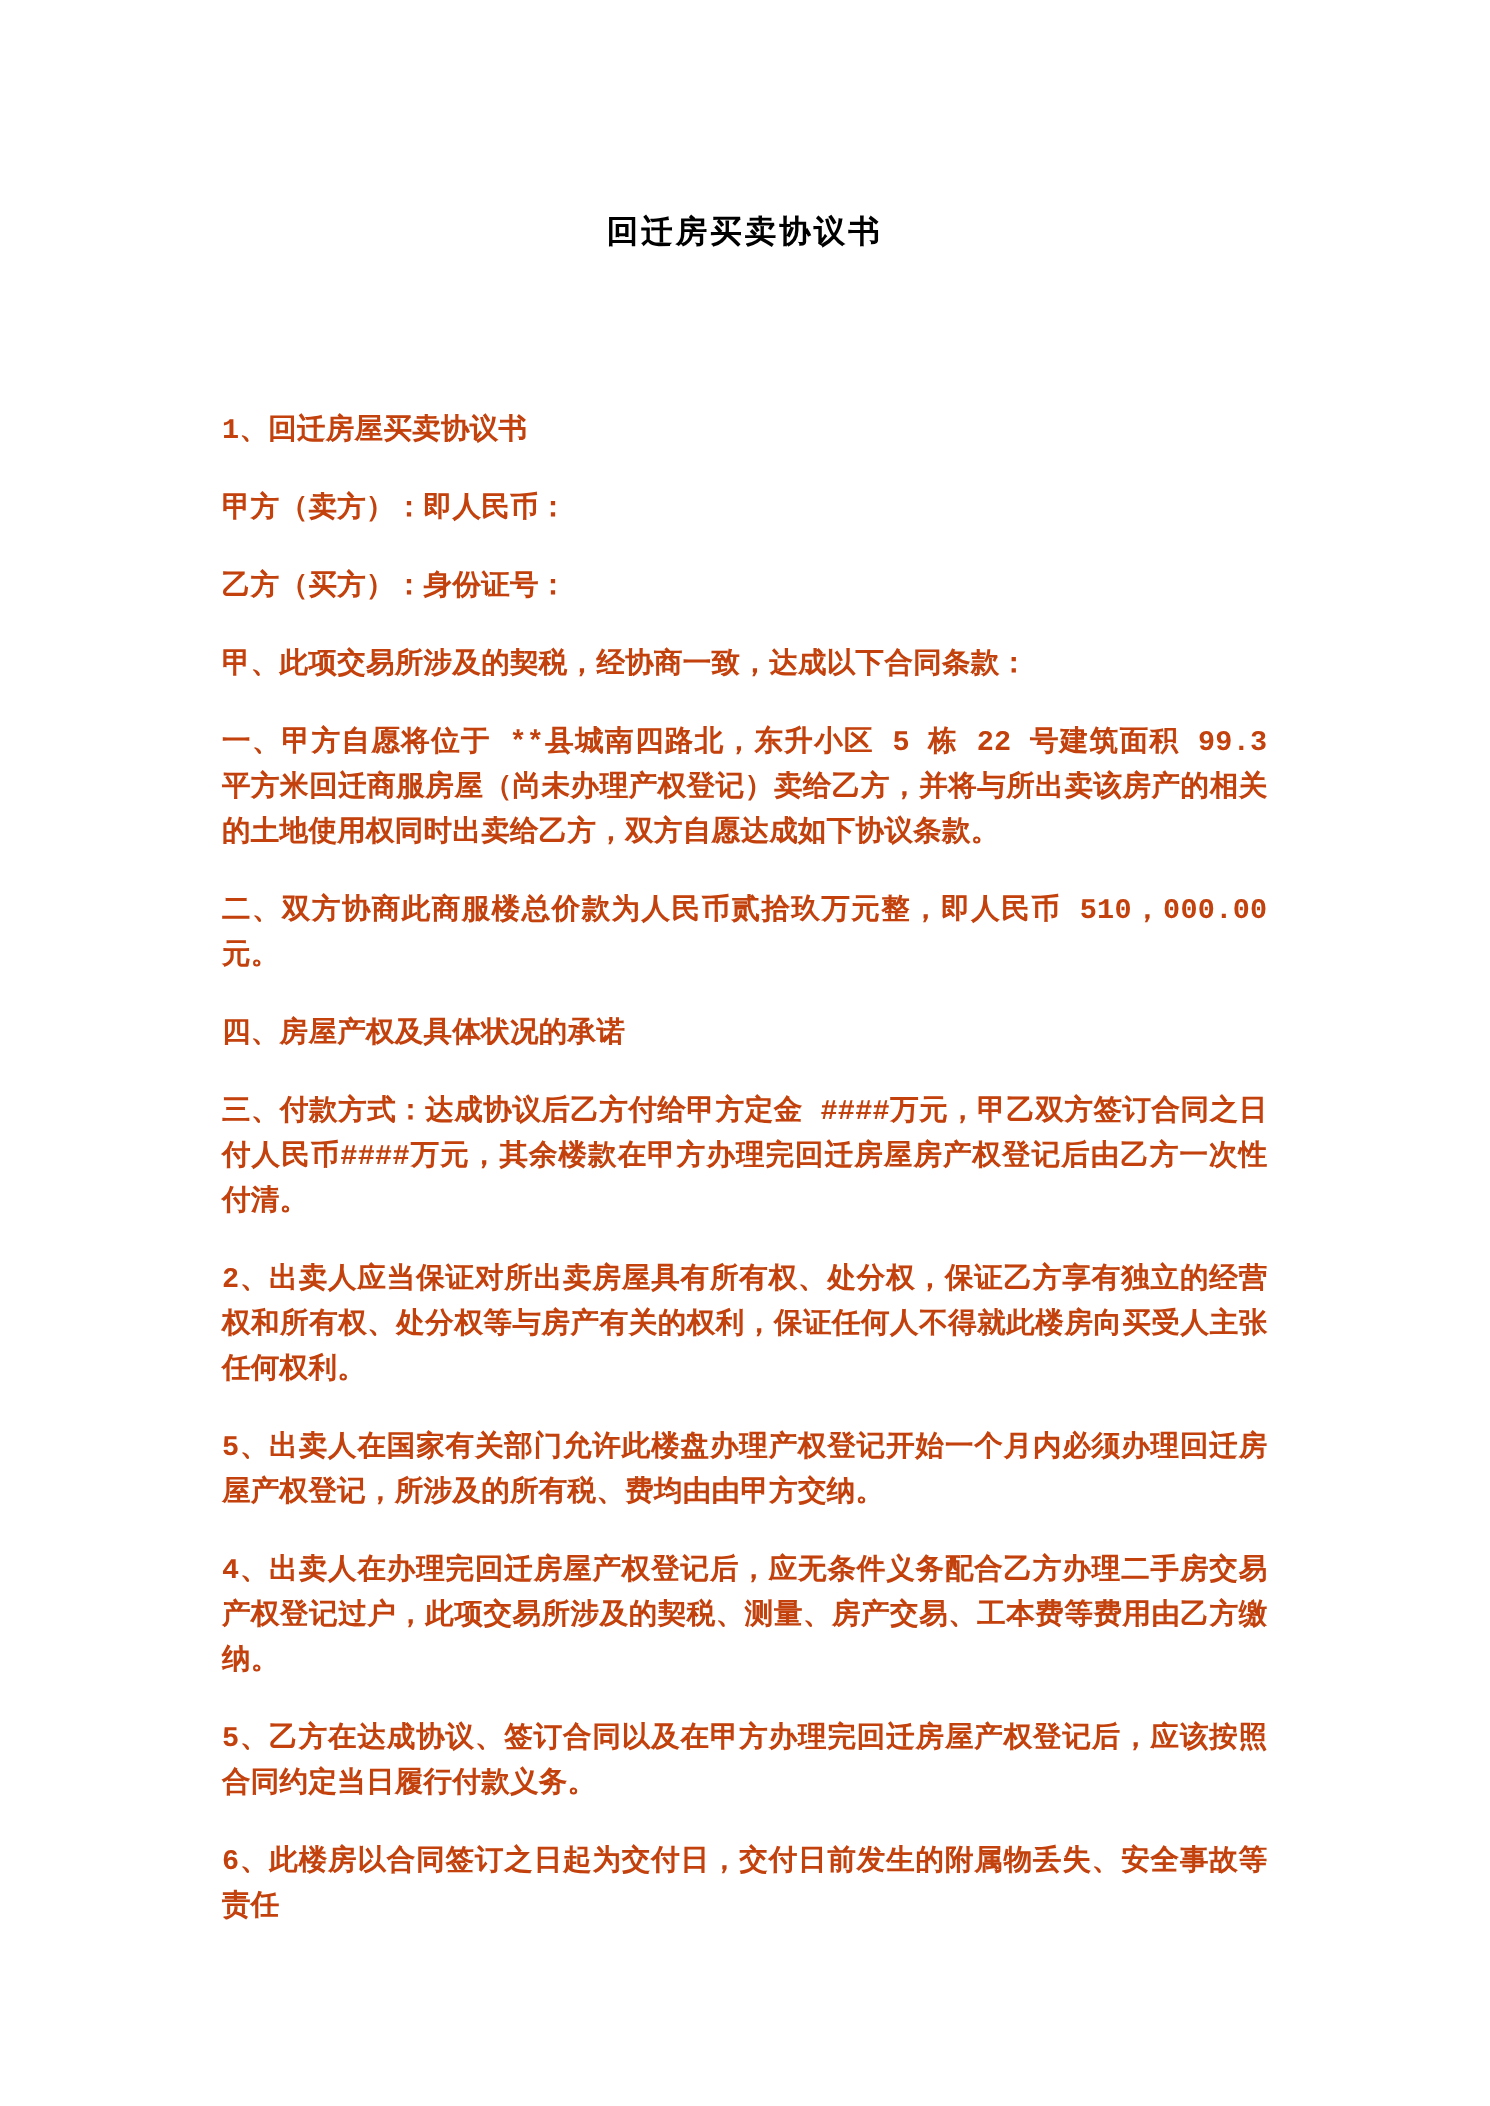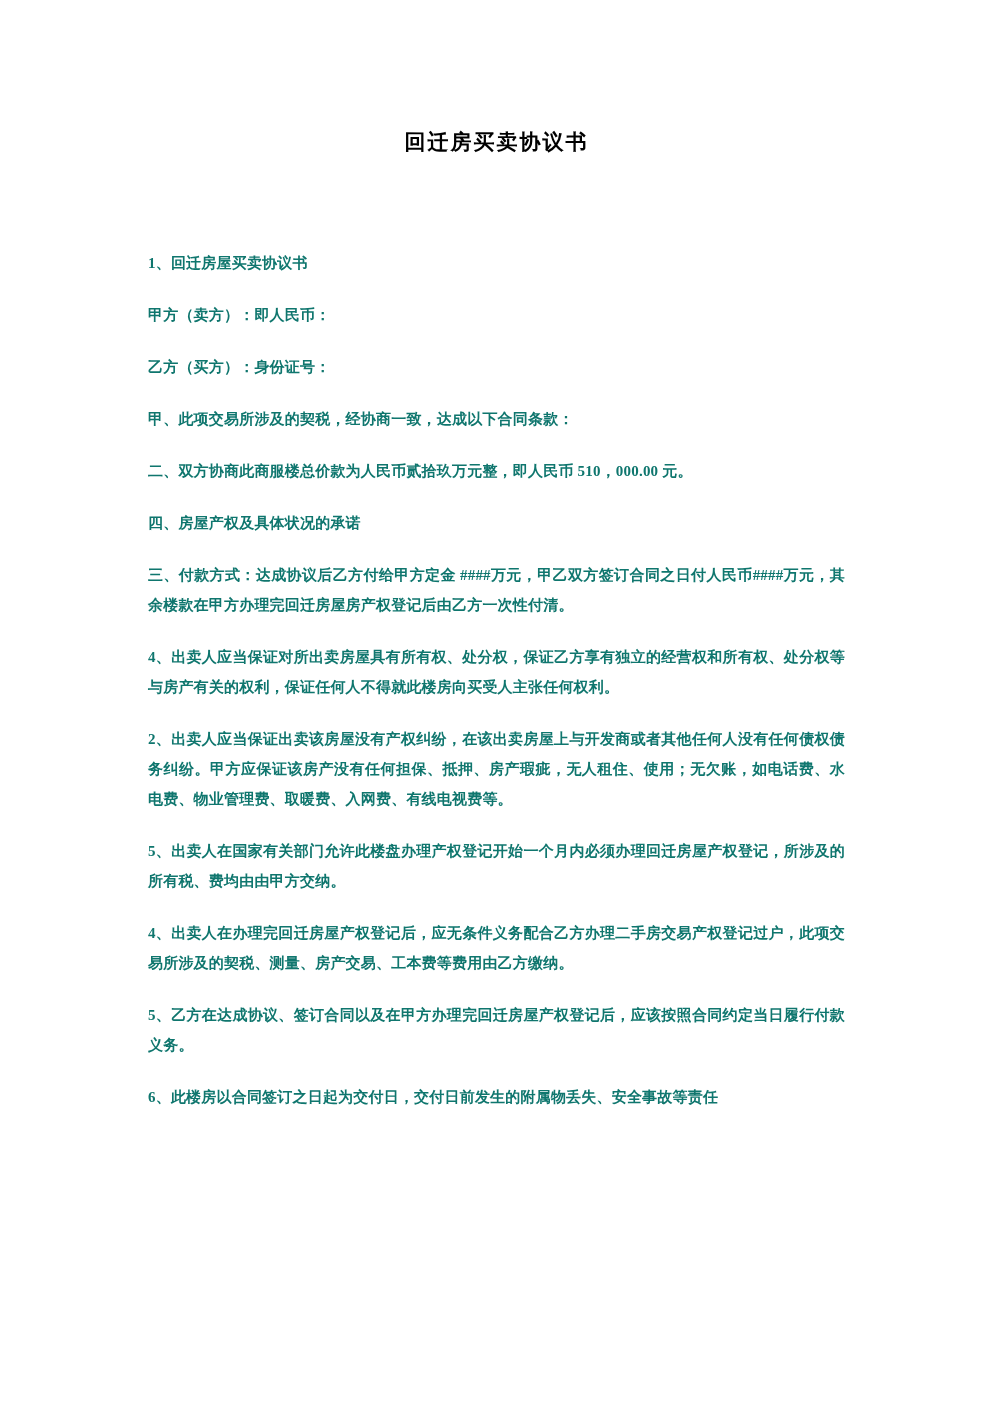--- a/index.html
+++ b/index.html
@@ -16,63 +16,63 @@
   }
   .page {
     position: relative;
     width: 993px;
     height: 1404px;
     box-sizing: border-box;
     padding: 0;
     overflow: hidden;
   }
   .doc-title {
-    margin: 0;
+    margin: 12px;
     padding-top: 128px;
     text-align: center;
     font-family: "Liberation Sans", "DejaVu Sans", sans-serif;
     font-size: 21px;
     font-weight: bold;
     letter-spacing: 2px;
     color: #000;
   }
   .body-block {
     padding-left: 148px;
     padding-right: 148px;
     padding-top: 92px;
   }
   p.para {
     margin: 0 0 22px 0;
-    font-family: Liberation Serif, serif;
-    font-size: 15px;
+    font-family: Liberation Mono, monospace;
+    font-size: 19px;
     line-height: 30px;
     text-align: justify;
-    color: #0f766e;
+    color: #c2410c;
     letter-spacing: 0.2px;
   }
   p.para.bold {
     font-weight: bold;
   }
 </style>
 </head>
 <body>
 
 <div class="page">
 
   <h1 class="doc-title">回迁房买卖协议书</h1>
 
   <div class="body-block">
     <p class="para bold">1、回迁房屋买卖协议书</p>
     <p class="para bold">甲方（卖方）：即人民币：</p>
     <p class="para bold">乙方（买方）：身份证号：</p>
     <p class="para bold">甲、此项交易所涉及的契税，经协商一致，达成以下合同条款：</p>
+    <p class="para bold">一、甲方自愿将位于 **县城南四路北，东升小区 5 栋 22 号建筑面积 99.3 平方米回迁商服房屋（尚未办理产权登记）卖给乙方，并将与所出卖该房产的相关的土地使用权同时出卖给乙方，双方自愿达成如下协议条款。</p>
     <p class="para bold">二、双方协商此商服楼总价款为人民币贰拾玖万元整，即人民币  510，000.00 元。</p>
     <p class="para bold">四、房屋产权及具体状况的承诺</p>
     <p class="para bold">三、付款方式：达成协议后乙方付给甲方定金 ####万元，甲乙双方签订合同之日付人民币####万元，其余楼款在甲方办理完回迁房屋房产权登记后由乙方一次性付清。</p>
-    <p class="para bold">4、出卖人应当保证对所出卖房屋具有所有权、处分权，保证乙方享有独立的经营权和所有权、处分权等与房产有关的权利，保证任何人不得就此楼房向买受人主张任何权利。</p>
-    <p class="para bold">2、出卖人应当保证出卖该房屋没有产权纠纷，在该出卖房屋上与开发商或者其他任何人没有任何债权债务纠纷。甲方应保证该房产没有任何担保、抵押、房产瑕疵，无人租住、使用；无欠账，如电话费、水电费、物业管理费、取暖费、入网费、有线电视费等。</p>
+    <p class="para bold">2、出卖人应当保证对所出卖房屋具有所有权、处分权，保证乙方享有独立的经营权和所有权、处分权等与房产有关的权利，保证任何人不得就此楼房向买受人主张任何权利。</p>
     <p class="para bold">5、出卖人在国家有关部门允许此楼盘办理产权登记开始一个月内必须办理回迁房屋产权登记，所涉及的所有税、费均由由甲方交纳。</p>
     <p class="para bold">4、出卖人在办理完回迁房屋产权登记后，应无条件义务配合乙方办理二手房交易产权登记过户，此项交易所涉及的契税、测量、房产交易、工本费等费用由乙方缴纳。</p>
     <p class="para bold">5、乙方在达成协议、签订合同以及在甲方办理完回迁房屋产权登记后，应该按照合同约定当日履行付款义务。</p>
     <p class="para bold">6、此楼房以合同签订之日起为交付日，交付日前发生的附属物丢失、安全事故等责任</p>
   </div>
 
 </div>
 
 </body></html>

